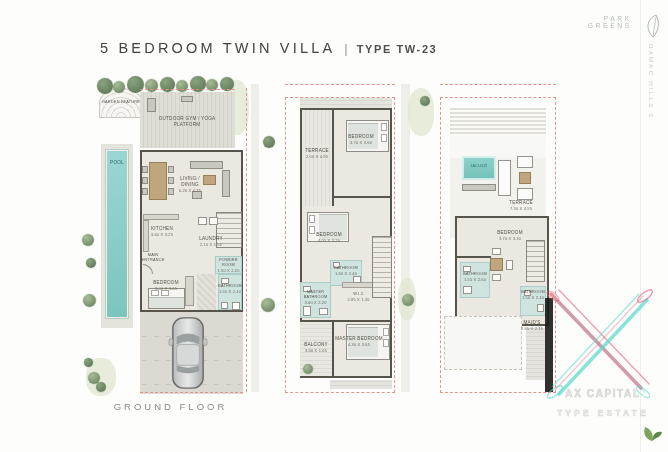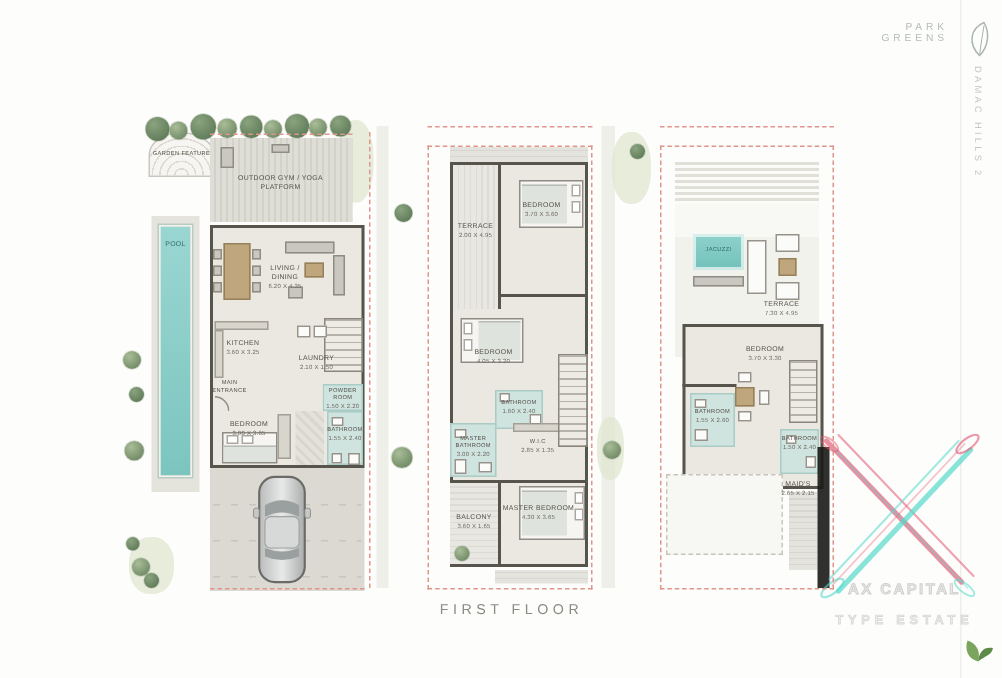--- a/index.html
+++ b/index.html
@@ -52,20 +52,25 @@
   .wm1{position:absolute;font-size:10px;font-weight:bold;letter-spacing:1.6px;color:rgba(140,140,138,.16);-webkit-text-stroke:.6px rgba(170,170,167,.5);text-align:center}
   .wm2{position:absolute;font-size:8.5px;font-weight:bold;letter-spacing:3.2px;color:rgba(140,140,138,.14);-webkit-text-stroke:.5px rgba(175,175,172,.45);text-align:center}
   .wmbar{position:absolute;background:#191917;opacity:.9}
   .gfeature{position:absolute;border-radius:100% 100% 0 0;background:repeating-radial-gradient(circle at 50% 100%,#f6f5f1 0 4px,#dddbd4 4px 5px);border:1px solid #c9c7bf}
 </style>
 </head>
 <body>
 
 <div id="page">
 
+  <div class="title-row">
+    <span class="title-main">5 BEDROOM TWIN VILLA</span>
+    <span class="title-div">|</span>
+    <span class="title-type">TYPE TW-23</span>
+  </div>
   <div class="brand" style="left:560px;top:15px;width:72px">PARK GREENS</div>
   <svg class="abs" style="left:643px;top:13px" width="20" height="26" viewBox="0 0 20 26">
     <path d="M10 24 C2 16 4 6 13 2 C17 9 16 18 10 24 Z" fill="none" stroke="#aab6ad" stroke-width="1"></path>
     <path d="M10 24 C11 16 12 10 13 4" fill="none" stroke="#aab6ad" stroke-width=".7"></path>
   </svg>
   <div class="sideline" style="left:640px;top:0;height:452px"></div>
   <div class="side" style="left:648px;top:44px">DAMAC HILLS 2</div>
 
   <div class="walk" style="left:251px;top:84px;width:8px;height:308px"></div>
   <div class="walk" style="left:401px;top:84px;width:9px;height:308px"></div>
@@ -323,21 +328,21 @@
     </div>
     <div class="lbl" style="left:76px;top:230px;width:36px">
       <span>MAID'S</span>
       <span class="dims">2.65 X 2.15</span>
     </div>
 
     <div class="roofopen" style="left:6px;top:226px;width:78px;height:54px"></div>
     <div class="deck-h" style="left:88px;top:238px;width:19px;height:52px"></div>
   </div>
 
-  <div class="panel-name" style="left:285px;top:401px;width:112px">FIRST FLOOR</div>
+  <div class="panel-name" style="left:103px;top:401px;width:135px">GROUND FLOOR</div>
 
   <div class="wmbar" style="left:545px;top:298px;width:8px;height:94px"></div>
   <svg class="abs" style="left:545px;top:288px" width="118" height="118" viewBox="0 0 118 118">
     <g fill="none" stroke-linecap="round">
       <line x1="6" y1="6" x2="96" y2="100" stroke="#e25570" stroke-width="3.5" opacity=".65"></line>
       <line x1="14" y1="2" x2="104" y2="96" stroke="#e25570" stroke-width="1.4" opacity=".55"></line>
       <line x1="98" y1="8" x2="10" y2="102" stroke="#e25570" stroke-width="1.2" opacity=".35"></line>
       <line x1="102" y1="12" x2="14" y2="106" stroke="#55d8cb" stroke-width="3.5" opacity=".7"></line>
       <line x1="94" y1="6" x2="8" y2="98" stroke="#55d8cb" stroke-width="1.4" opacity=".55"></line>
       <line x1="12" y1="12" x2="100" y2="104" stroke="#55d8cb" stroke-width="1.2" opacity=".4"></line>

